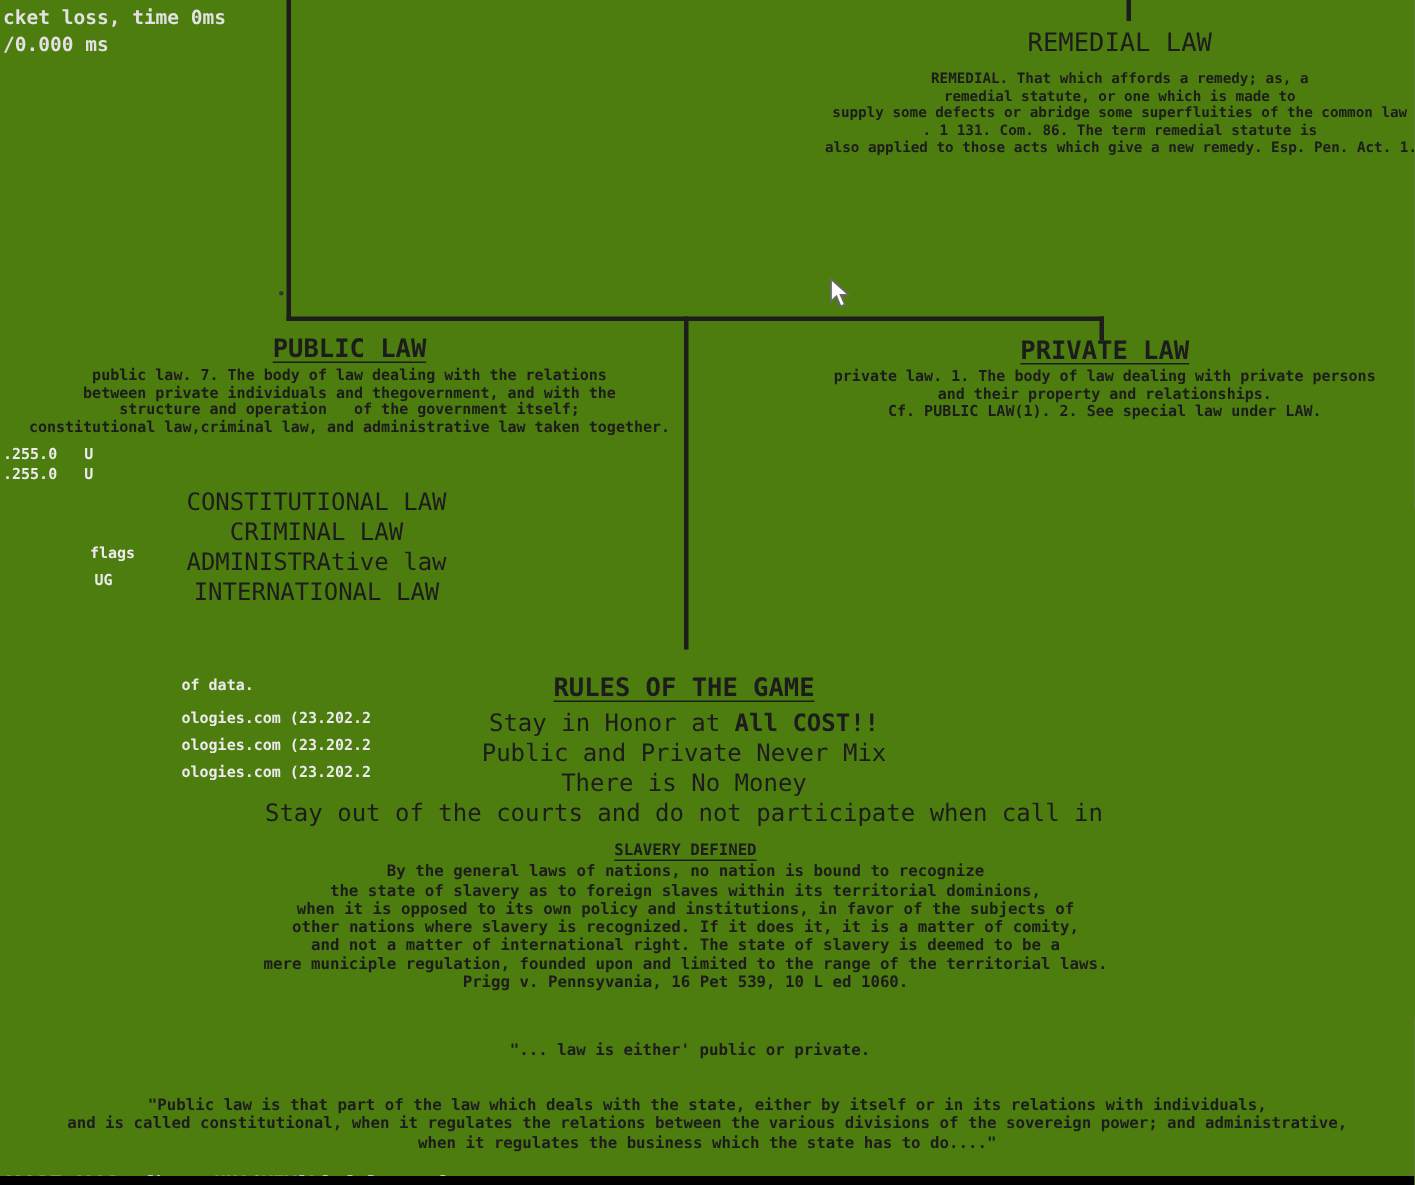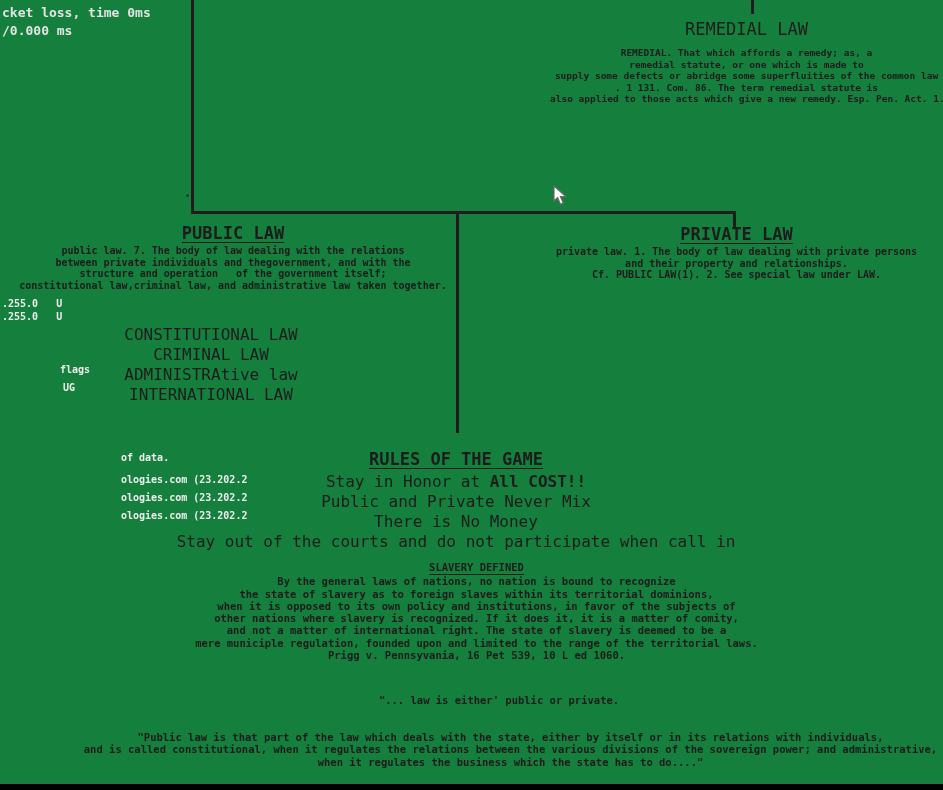--- a/index.html
+++ b/index.html
@@ -1,37 +1,37 @@
 <!DOCTYPE html>
 <html><head>
 <meta charset="utf-8">
 <style>
   html,body{margin:0;padding:0;}
   body{background:#888;}
   #canvas{
     position:relative;
     width:943px;height:790px;
-    background:#15803d;
+    background:#4d7c0f;
     overflow:hidden;
     font-family:"DejaVu Sans Mono", monospace;
     color:#1c1c1c;
   }
   .abs{position:absolute;}
   .ctr{text-align:center;}
   .pre{white-space:pre;}
   
   .tline{position:absolute;background:#1d1d1d;}
   
   .h-big{font-size:17px;line-height:17px;font-weight:bold;}
   .h-big.nobold{font-weight:normal;}
   .uline{text-decoration:underline;text-underline-offset:3px;}
   
   .small{font-size:10px;line-height:11.6px;font-weight:bold;}
   .small9{font-size:9.5px;line-height:11.5px;font-weight:bold;}
-  .small105{font-size:10.5px;line-height:12.3px;font-weight:bold;padding-left:39px;}
+  .small105{font-size:10.5px;line-height:12.3px;font-weight:bold;}
   
   .biglist{font-size:16px;line-height:20px;}
   .mt3{margin-top:3px;}
   .mt4{margin-top:4px;}
   .mt9{margin-top:9px;}
   .bold{font-weight:bold;}
   
   .faint{position:absolute;color:#e2e2e2;font-weight:bold;white-space:pre;}
   .faint.sm{font-size:10px;color:#ebebeb;}
   .faint.lg{font-size:13px;}

